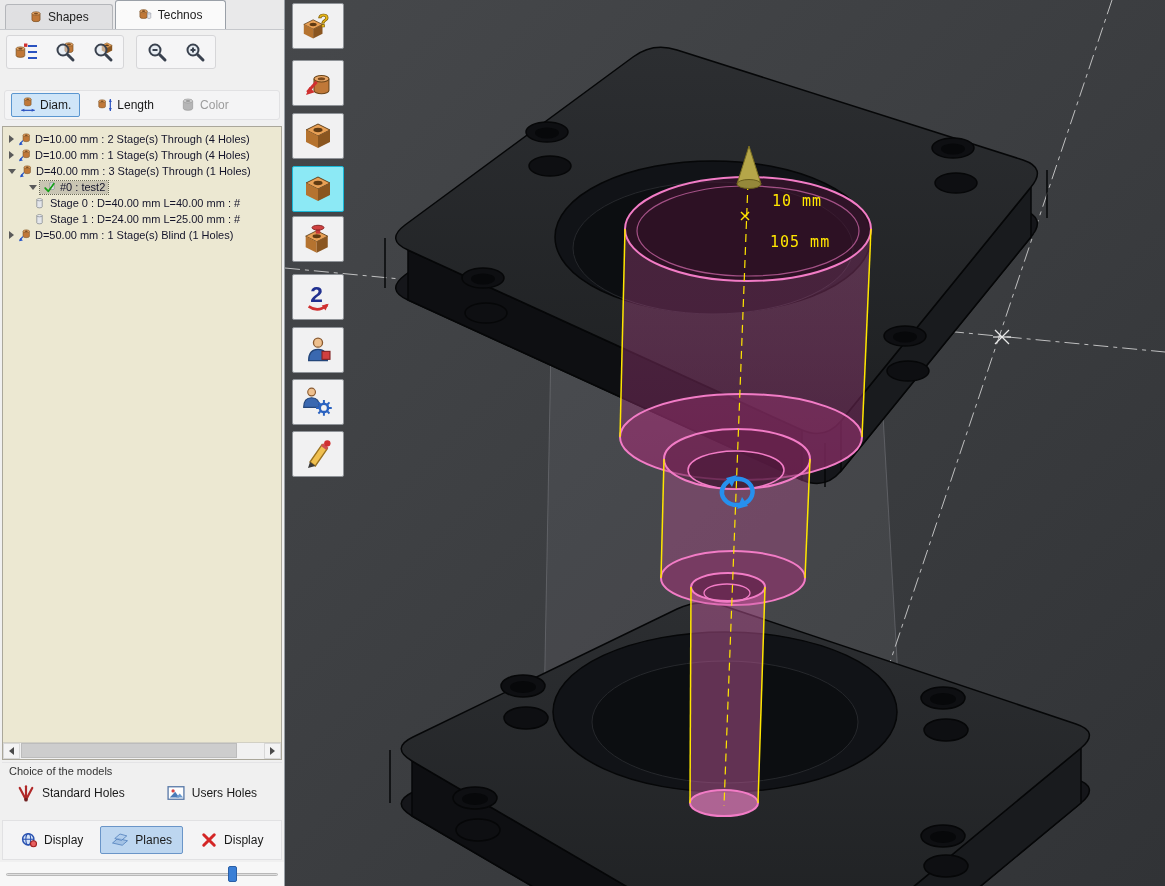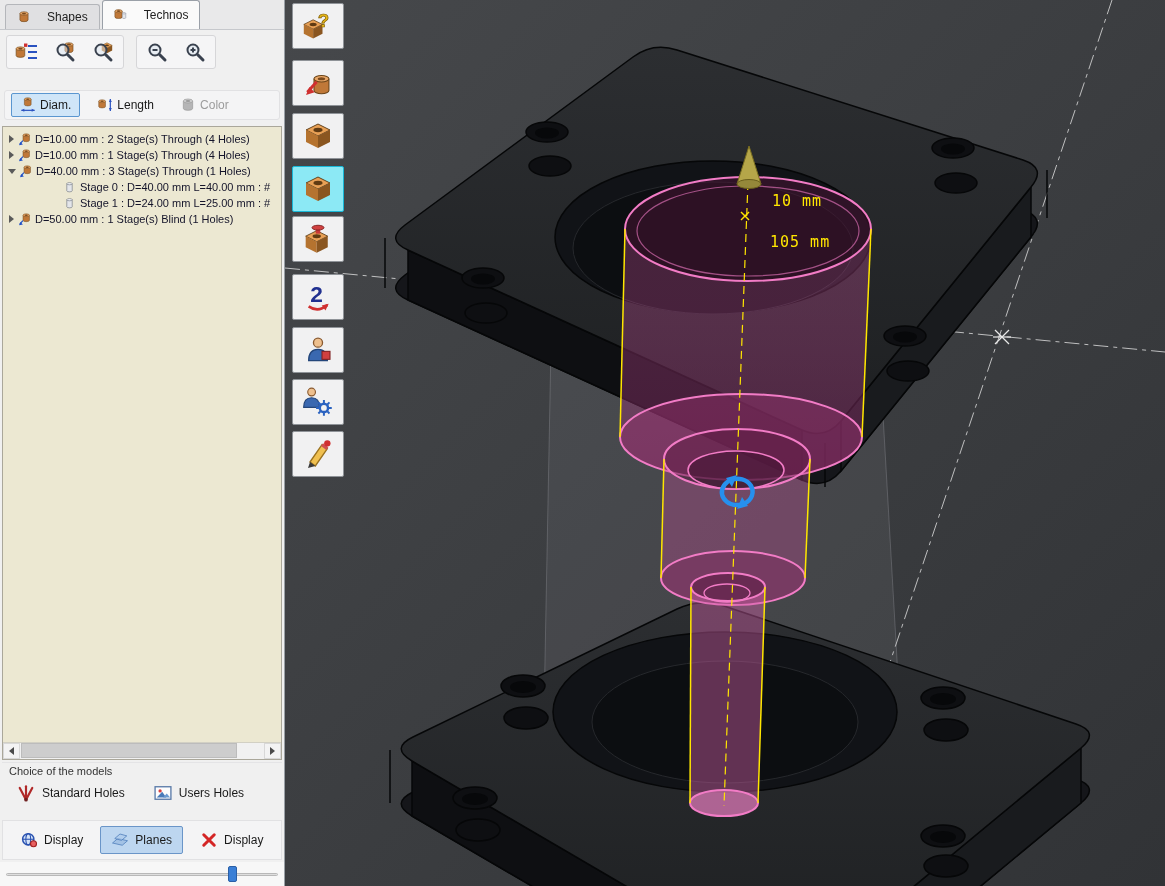--- a/index.html
+++ b/index.html
@@ -2,47 +2,47 @@
 <html><head>
 <meta charset="utf-8">
 <style>
   *{margin:0;padding:0;box-sizing:border-box}
   html,body{width:1165px;height:886px;overflow:hidden;background:#3b3d40;font-family:"Liberation Sans",sans-serif}
   .app{position:relative;width:1165px;height:886px}
 
   
   .panel{position:absolute;left:0;top:0;width:285px;height:886px;background:#f0f0f0;border-right:1px solid #9aa0a6;overflow:hidden;z-index:5}
   .tabbar{position:absolute;top:0;left:0;right:0;height:30px;background:#e9e9ea;border-bottom:1px solid #c6c8cc;display:flex;align-items:flex-end;padding-left:5px}
-  .tab{display:flex;align-items:center;gap:16px;height:25px;padding:0 11px;font-size:12px;color:#222;background:#e0e0e2;border:1px solid #b4b6ba;border-bottom:none;border-radius:3px 3px 0 0;margin-right:2px;cursor:default}
+  .tab{display:flex;align-items:center;gap:5px;height:25px;padding:0 23px;font-size:12px;color:#222;background:#e0e0e2;border:1px solid #b4b6ba;border-bottom:none;border-radius:3px 3px 0 0;margin-right:2px;cursor:default}
   .tab.active{background:#fafafa;height:29px;border-color:#9aa0a8;position:relative;z-index:2}
   .toolbar{position:absolute;top:33px;left:0;right:0;height:38px;display:flex;gap:12px;padding:2px 6px}
   .tb-group{display:flex;border:1px solid #d6d6d8;background:#f5f5f6;border-radius:3px;padding:1px;align-items:center}
   .tbtn{width:38px;height:30px;display:flex;align-items:center;justify-content:center;border:none;background:transparent}
   .filters-label{position:absolute;top:90px;left:9px;font-size:11px;color:#333}
   .filter-row{position:absolute;top:90px;left:4px;right:4px;height:30px;border:1px solid #e1e1e3;border-radius:3px;display:flex;align-items:center;gap:8px;padding:0 6px;background:#f4f4f5}
   .fbtn{display:flex;align-items:center;gap:4px;height:24px;padding:0 8px;font-size:12px;color:#1a1a1a;background:transparent;border:1px solid transparent;border-radius:2px}
   .fbtn.active{background:#cfe5f8;border-color:#5a96d0}
   .fbtn.disabled{color:#9c9c9c}
   .tree{position:absolute;top:126px;left:2px;right:2px;height:634px;background:#ece8d2;border:1px solid #aaa79a;overflow:hidden}
   .rows{padding-top:4px}
   .trow{display:flex;align-items:center;height:16px;font-size:11px;color:#14142a;white-space:nowrap;cursor:default}
-  .lv0{padding-left:5px}.lv1{padding-left:26px}.lv2{padding-left:60px}
+  .lv0{padding-left:5px}.lv1{padding-left:26px}.lv2{padding-left:30px}
   .chev-r{width:0;height:0;border-left:5px solid #5a5a5a;border-top:4px solid transparent;border-bottom:4px solid transparent;margin:0 4px 0 1px}
   .chev-d{width:0;height:0;border-top:5px solid #5a5a5a;border-left:4px solid transparent;border-right:4px solid transparent;margin:0 3px 0 0}
   .rlab{margin-left:4px}
   .sel{background:#c9c5b3;outline:1px dotted #6a6a5a;padding:0 3px;display:flex;align-items:center}
   .hscroll{position:absolute;left:0;right:0;bottom:0;height:17px;background:#f1f1f1;border-top:1px solid #d2d0c4;display:flex}
   .sbtn{width:17px;height:16px;background:#f3f3f3;border:1px solid #d8d8d8;display:flex;align-items:center;justify-content:center}
   .tri-l{width:0;height:0;border-right:5px solid #4a4a4a;border-top:4px solid transparent;border-bottom:4px solid transparent}
   .tri-r{width:0;height:0;border-left:5px solid #4a4a4a;border-top:4px solid transparent;border-bottom:4px solid transparent}
   .strack{position:relative;flex:1;background:#f1f1f1}
   .sthumb{position:absolute;left:1px;top:0;height:15px;width:216px;background:#cdcdcd;border:1px solid #bcbcbc}
   .models{position:absolute;top:762px;left:2px;right:2px;height:56px;background:#f0f0f0;border-top:1px solid #e4e4e6}
   .grouplabel{font-size:11px;color:#333;padding:2px 7px 1px}
-  .mrow{display:flex;gap:12px;padding:1px 6px}
+  .mrow{display:flex;gap:25px;padding:1px 6px}
   .mbtn{display:flex;align-items:center;gap:6px;font-size:12px;color:#1a1a1a;background:transparent;border:1px solid transparent;height:28px;padding:0 7px}
   .actionbar{position:absolute;top:820px;left:2px;right:2px;height:40px;border:1px solid #e1e1e3;background:#f4f4f5;display:flex;align-items:center;gap:6px;padding:0 6px}
   .abtn{display:flex;align-items:center;gap:6px;font-size:12px;height:28px;padding:0 10px;border:1px solid transparent;border-radius:2px;background:transparent;color:#1a1a1a}
   .abtn.active{background:#bdd6f0;border-color:#6a95c8}
   .sliderbar{position:absolute;top:862px;left:0;right:0;height:24px;background:#f7f7f7}
   .strail{position:absolute;left:6px;right:6px;top:11px;height:3px;background:#dedede;border:1px solid #b8b8b8;border-radius:2px}
   .sknob{position:absolute;left:228px;top:4px;width:9px;height:16px;background:#3a7fd6;border:1px solid #2a5fa6;border-radius:2px}
 
   
   .viewport{position:absolute;left:285px;top:0;width:880px;height:886px}
@@ -255,20 +255,30 @@
         <div class="trow lv0">
           <span class="chev-d"></span>
           <svg class="ic-row" viewBox="0 0 24 24">
             <use href="#s-cyl" transform="translate(5,-1) scale(0.85)"></use>
             <path d="M3,21 L9,14" stroke="#2050c8" stroke-width="2.2"></path>
               <polygon points="2,22.5 9,21 4.5,16.5" fill="#2050c8"></polygon>
           </svg>
           <span class="rlab">D=40.00 mm : 3 Stage(s) Through (1 Holes)</span>
         </div>
 
+        <div class="trow lv1">
+          <span class="chev-d"></span>
+          <span class="sel">
+            <svg class="ic-row" viewBox="0 0 24 24">
+              <use href="#s-stage" transform="translate(7,0) scale(0.8)"></use>
+                <use href="#s-check"></use>
+            </svg>
+            <span class="rlab">#0 : test2</span>
+          </span>
+        </div>
 
         <div class="trow lv2">
           <svg class="ic-row" viewBox="0 0 24 24">
               <use href="#s-stage"></use>
             </svg>
           <span class="rlab">Stage 0 : D=40.00 mm L=40.00 mm : #</span>
         </div>
         <div class="trow lv2">
           <svg class="ic-row" viewBox="0 0 24 24">
               <use href="#s-stage"></use>

